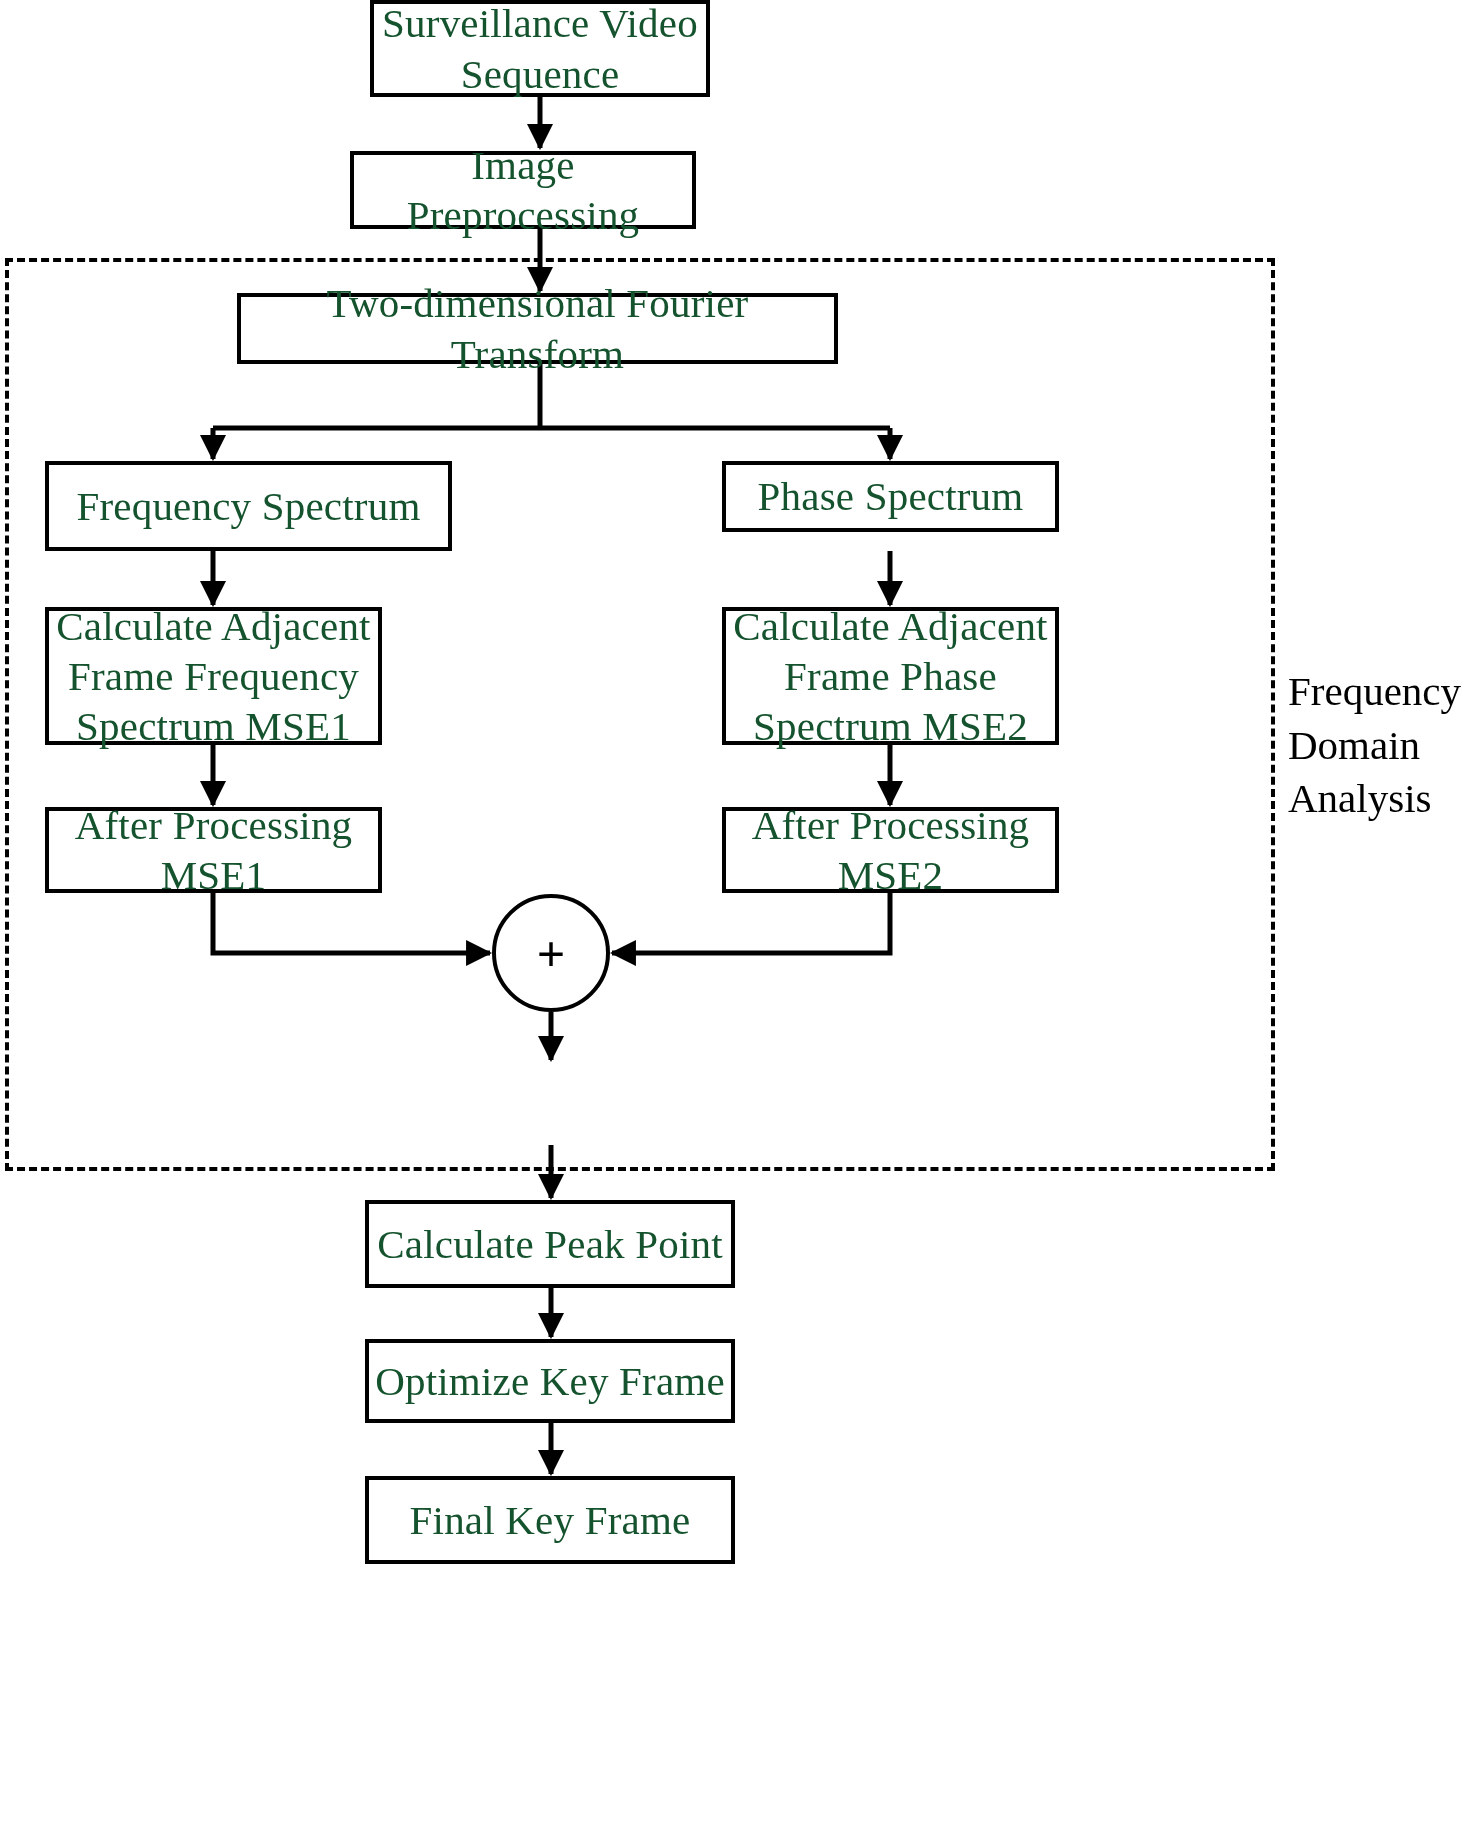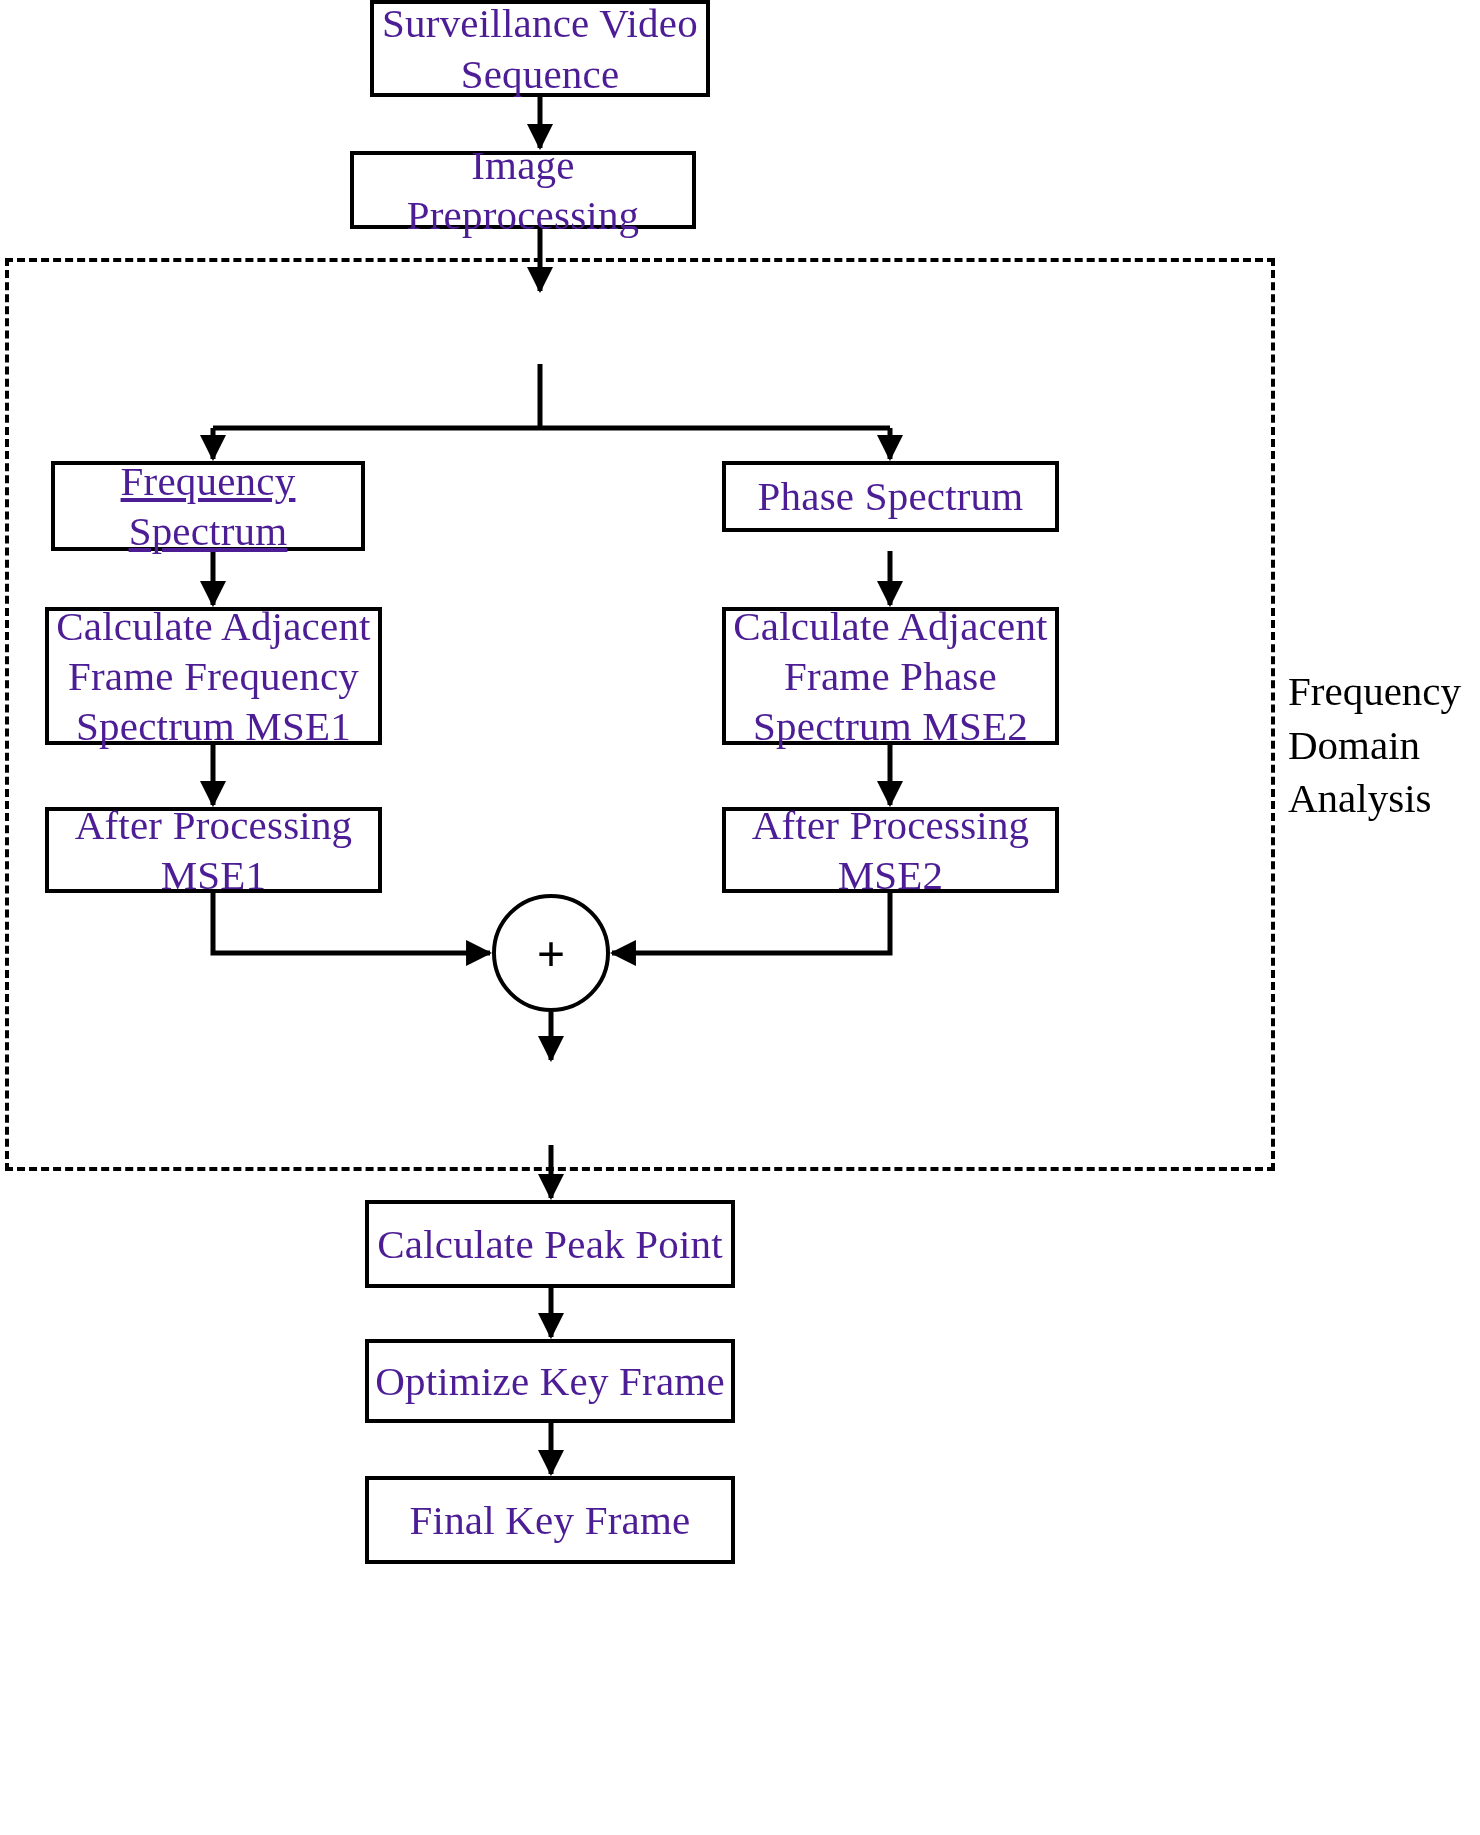--- a/index.html
+++ b/index.html
@@ -24,21 +24,21 @@
   }
   .node {
     position: absolute;
     box-sizing: border-box;
     border: 4px solid #000000;
     background: #ffffff;
     display: flex;
     align-items: center;
     justify-content: flex-start;
     text-align: center;
-    color: #4c1d95;
+    color: #14532d;
     font-size: 41px;
     line-height: 1.22;
     letter-spacing: 0.2px;
     white-space: pre-line;
     padding: 2px 6px;
   }
   .node-text {
     display: block;
     width: 100%;
     white-space: pre-line;
@@ -118,22 +118,25 @@
 
   <div class="node" style="left:370px; top:0px; width:340px; height:97px;">
     <span class="node-text">Surveillance Video
 Sequence</span>
   </div>
 
   <div class="node" style="left:350px; top:151px; width:346px; height:78px;">
     <span class="node-text">Image Preprocessing</span>
   </div>
 
+  <div class="node" style="left:237px; top:293px; width:601px; height:71px;">
+    <span class="node-text">Two-dimensional Fourier Transform</span>
+  </div>
 
-  <div class="node" style="left:51px; top:461px; width:314px; height:90px;text-decoration:underline;">
+  <div class="node" style="left:45px; top:461px; width:407px; height:90px;">
     <span class="node-text">Frequency Spectrum</span>
   </div>
 
   <div class="node" style="left:722px; top:461px; width:337px; height:71px;">
     <span class="node-text">Phase Spectrum</span>
   </div>
 
   <div class="node" style="left:45px; top:607px; width:337px; height:138px;">
     <span class="node-text">Calculate Adjacent
 Frame Frequency

